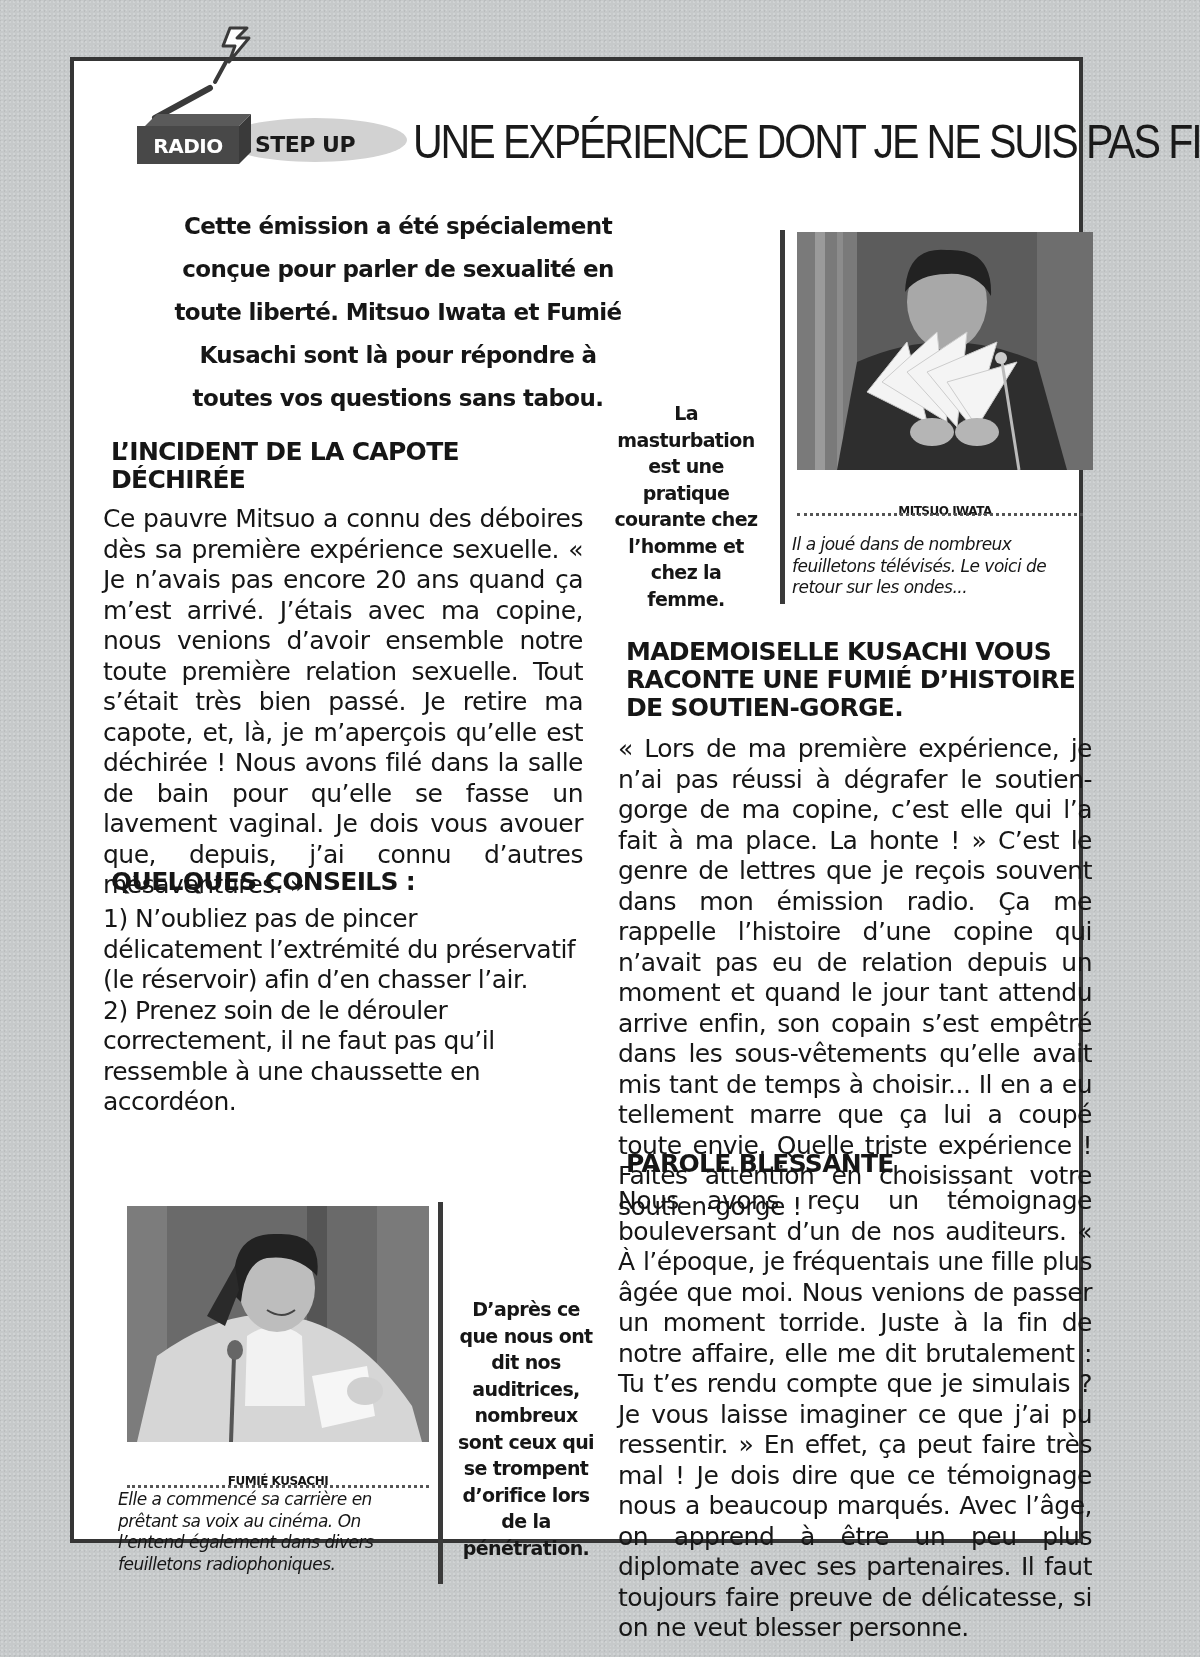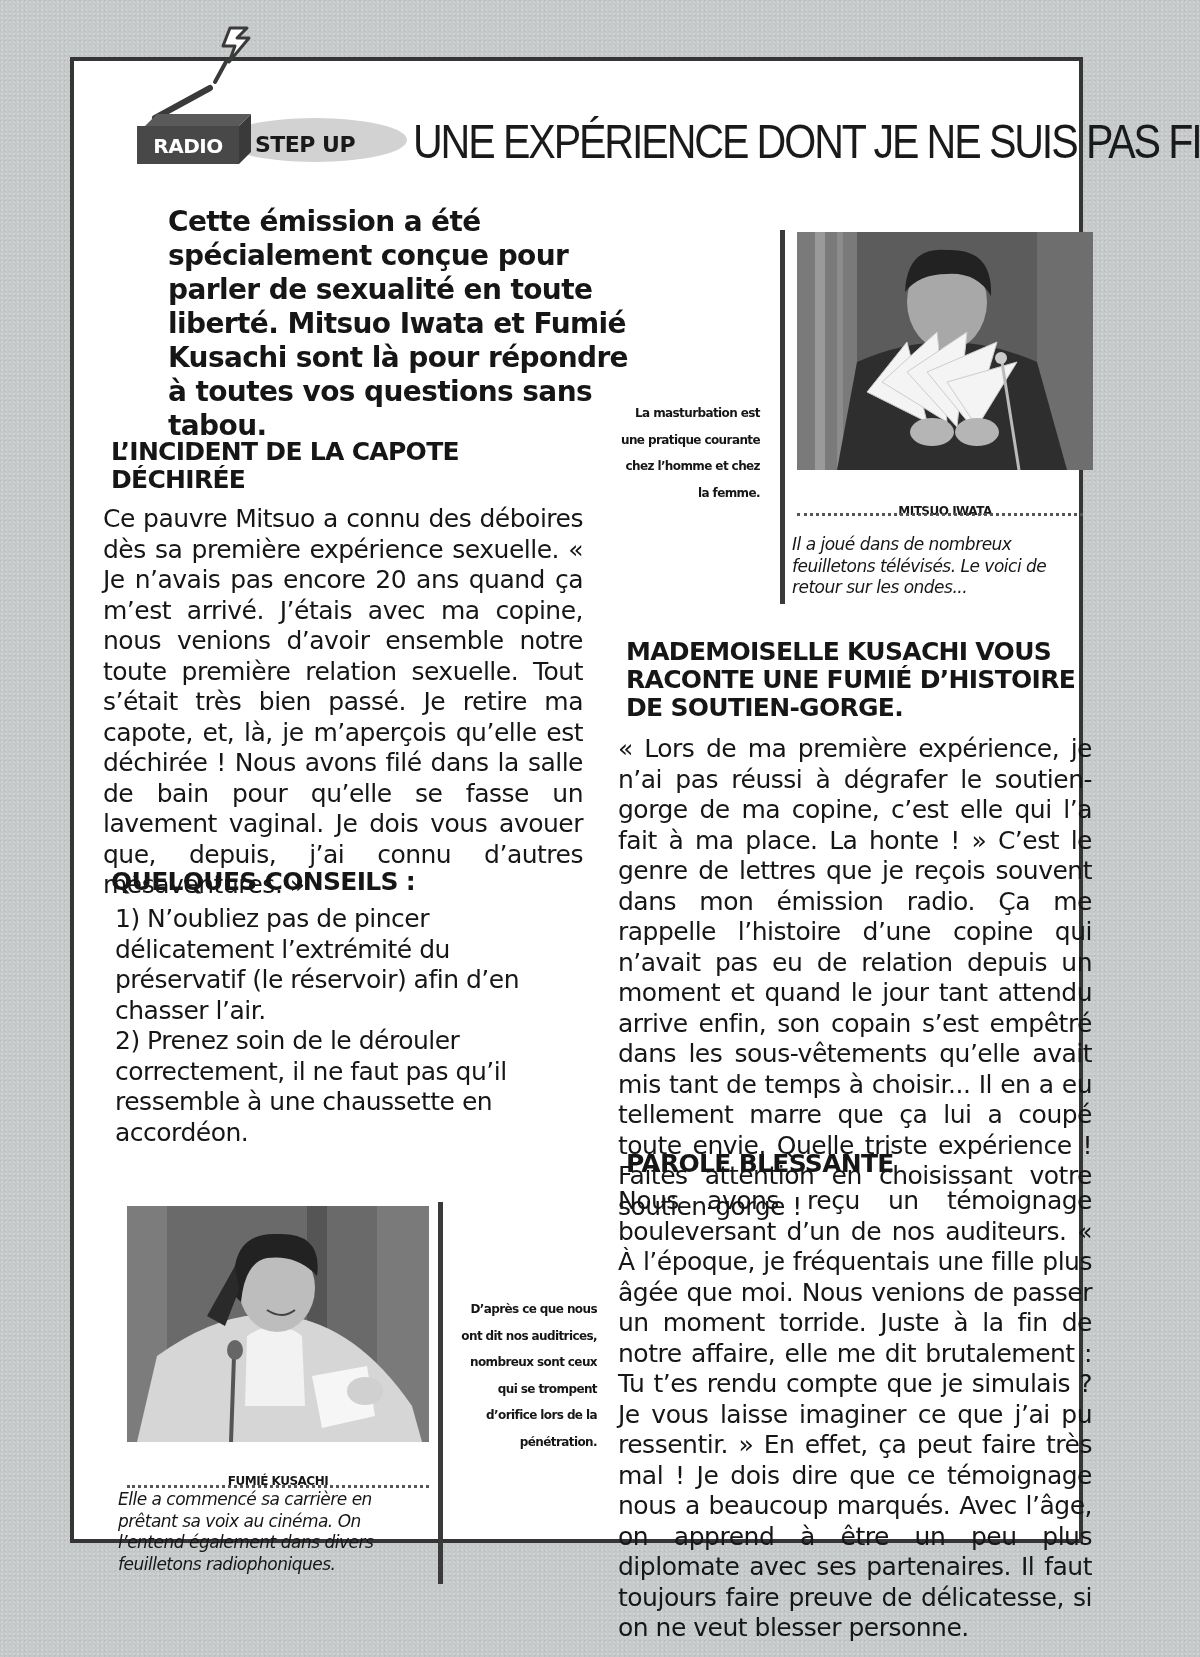--- a/index.html
+++ b/index.html
@@ -23,43 +23,44 @@
   
   #radio-logo { left:135px; top:20px; width:275px; height:160px; }
   #title {
     left:413px; top:113px; width:680px;
     font-family:"Liberation Sans", sans-serif; font-size:49px; line-height:56px;
     letter-spacing:-2.5px; transform:scaleX(0.84); transform-origin:left top;
     white-space:nowrap; color:#1a1a1a; font-weight:normal;
   }
   #intro {
     left:168px; top:205px; width:460px;
-    font-family:"DejaVu Sans", sans-serif; font-weight:bold; font-size:28px; line-height:34px;
+    font-family:"DejaVu Sans", sans-serif; font-weight:bold; font-size:23px; line-height:43px;
     letter-spacing:-0.6px;
+    text-align:center;
   }
   .heading {
     font-family:"DejaVu Sans", sans-serif; font-weight:bold; font-size:25px; letter-spacing:-0.7px;
     line-height:28px; margin:8px;
   }
   .body {
     font-family:"DejaVu Sans", sans-serif; font-size:25px; line-height:30.5px;
     letter-spacing:-0.5px; margin:0; text-align:justify;
   }
   .body.left { text-align:left; }
   #sec1 { left:103px; top:430px; width:480px; }
   #sec1 .body { margin-top:10px; }
   #sec2 { left:103px; top:860px; width:480px; }
   #sec2 .body { margin-top:8px; }
   #sec3 { left:618px; top:630px; width:474px; }
   #sec3 .body { margin-top:12px; }
   #sec4 { left:618px; top:1142px; width:474px; }
   #sec4 .body { margin-top:8px; }
   .pull {
-    font-family:"DejaVu Sans", sans-serif; font-weight:bold; font-size:12px; line-height:26.5px;
-    text-align:right; letter-spacing:-0.6px;
+    font-family:"DejaVu Sans", sans-serif; font-weight:bold; font-size:19px; line-height:26.5px;
+    text-align:center; letter-spacing:-0.6px;
   }
   #pull1 { left:612px; top:400px; width:148px; }
   #pull2 { left:455px; top:1296px; width:142px; }
   .vbar { background:#3a3a3a; width:5px; }
   #vbar1 { left:780px; top:230px; height:374px; }
   #vbar2 { left:438px; top:1202px; height:382px; }
   .photo { overflow:hidden; background:#6a6a6a; }
   #photo-mitsuo { left:797px; top:232px; width:296px; height:238px; }
   #photo-fumie { left:127px; top:1206px; width:302px; height:236px; }
   .caption-name {
@@ -108,21 +109,21 @@
 
 <div id="intro" class="abs">Cette émission a été spécialement conçue pour parler de sexualité en toute liberté. Mitsuo Iwata et Fumié Kusachi sont là pour répondre à toutes vos questions sans tabou.</div>
 
 <div id="sec1" class="abs">
   <h2 class="heading">L’INCIDENT DE LA CAPOTE DÉCHIRÉE</h2>
   <p class="body">Ce pauvre Mitsuo a connu des déboires dès sa première expérience sexuelle. « Je n’avais pas encore 20 ans quand ça m’est arrivé. J’étais avec ma copine, nous venions d’avoir ensemble notre toute première relation sexuelle. Tout s’était très bien passé. Je retire ma capote, et, là, je m’aperçois qu’elle est déchirée ! Nous avons filé dans la salle de bain pour qu’elle se fasse un lavement vaginal. Je dois vous avouer que, depuis, j’ai connu d’autres mésaventures. »</p>
 </div>
 
 <div id="sec2" class="abs">
   <h2 class="heading">QUELQUES CONSEILS :</h2>
-  <div class="body left" style="margin-top:8px;margin-left:12px;">
+  <div class="body left" style="margin-top:8px;">
     <div>1) N’oubliez pas de pincer délicatement l’extrémité du préservatif (le réservoir) afin d’en chasser l’air.</div>
     <div>2) Prenez soin de le dérouler correctement, il ne faut pas qu’il ressemble à une chaussette en accordéon.</div>
   </div>
 </div>
 
 <div id="sec3" class="abs">
   <h2 class="heading">MADEMOISELLE KUSACHI VOUS RACONTE UNE FUMIÉ D’HISTOIRE DE SOUTIEN-GORGE.</h2>
   <p class="body">« Lors de ma première expérience, je n’ai pas réussi à dégrafer le soutien-gorge de ma copine, c’est elle qui l’a fait à ma place. La honte ! » C’est le genre de lettres que je reçois souvent dans mon émission radio. Ça me rappelle l’histoire d’une copine qui n’avait pas eu de relation depuis un moment et quand le jour tant attendu arrive enfin, son copain s’est empêtré dans les sous-vêtements qu’elle avait mis tant de temps à choisir... Il en a eu tellement marre que ça lui a coupé toute envie. Quelle triste expérience ! Faites attention en choisissant votre soutien-gorge !</p>
 </div>
 

